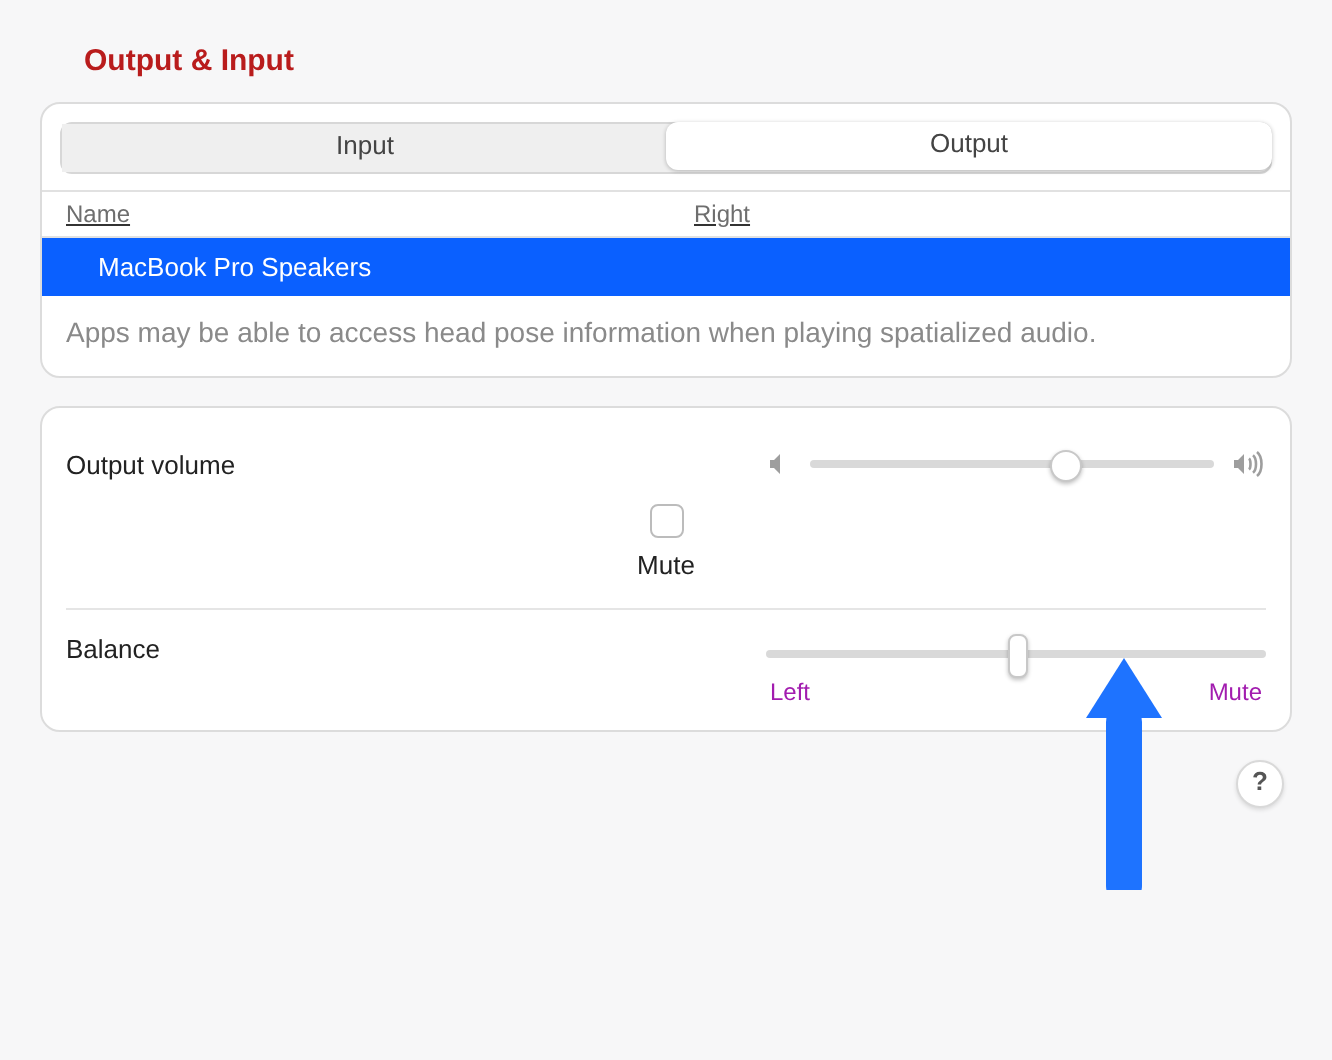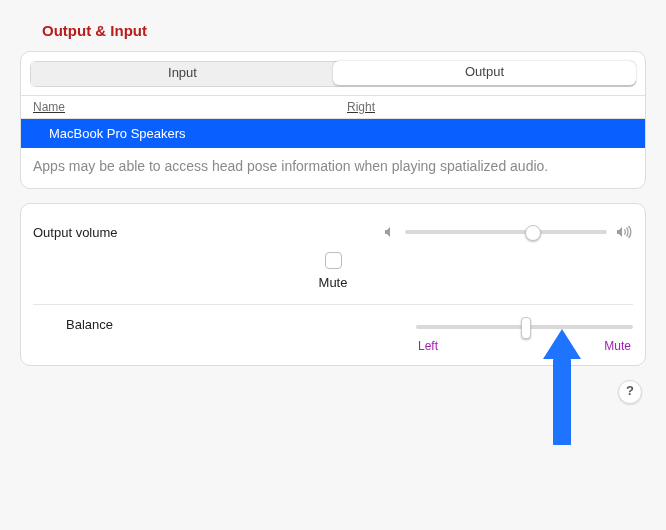--- a/index.html
+++ b/index.html
@@ -265,21 +265,21 @@
       </div>
     </div>
 
     <div class="mute-row">
       <div class="chk"></div>
       <div class="mute-label">Mute</div>
     </div>
 
     <div class="divider"></div>
 
-    <div class="row" style="align-items:flex-start;margin-left:33px;">
+    <div class="row" style="align-items:flex-start;">
       <div class="label">Balance</div>
       <div class="sliderzone">
         <div class="slider">
           <div class="track"></div>
           <div class="bal-tick"></div>
           <div class="bal-thumb" id="bal-thumb" style="left: 50%;"></div>
         </div>
         <div class="bal-labels">
           <span>Left</span>
           <span>Mute</span>

